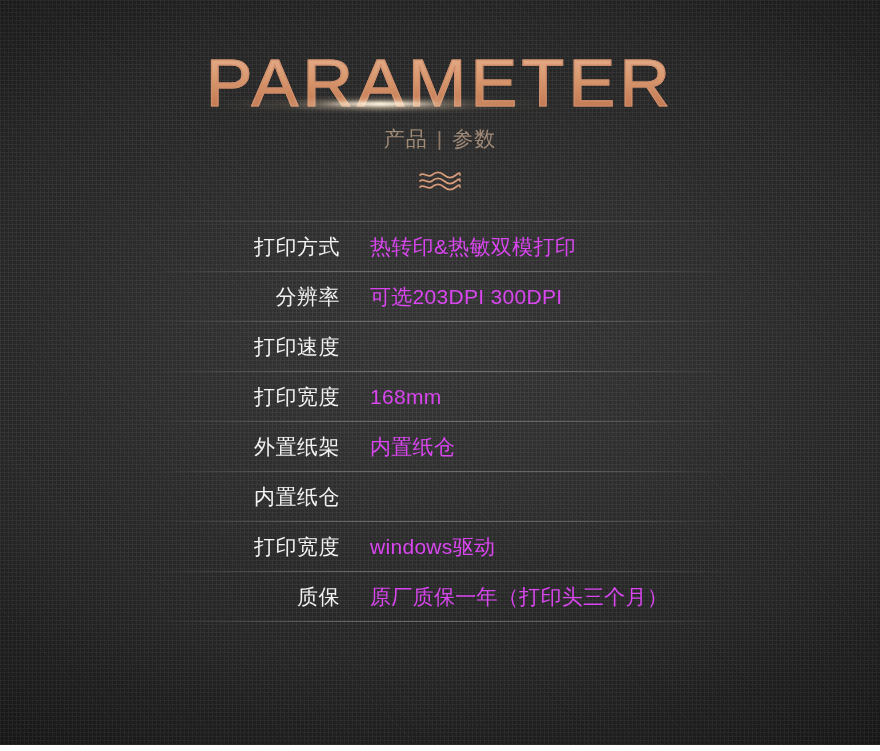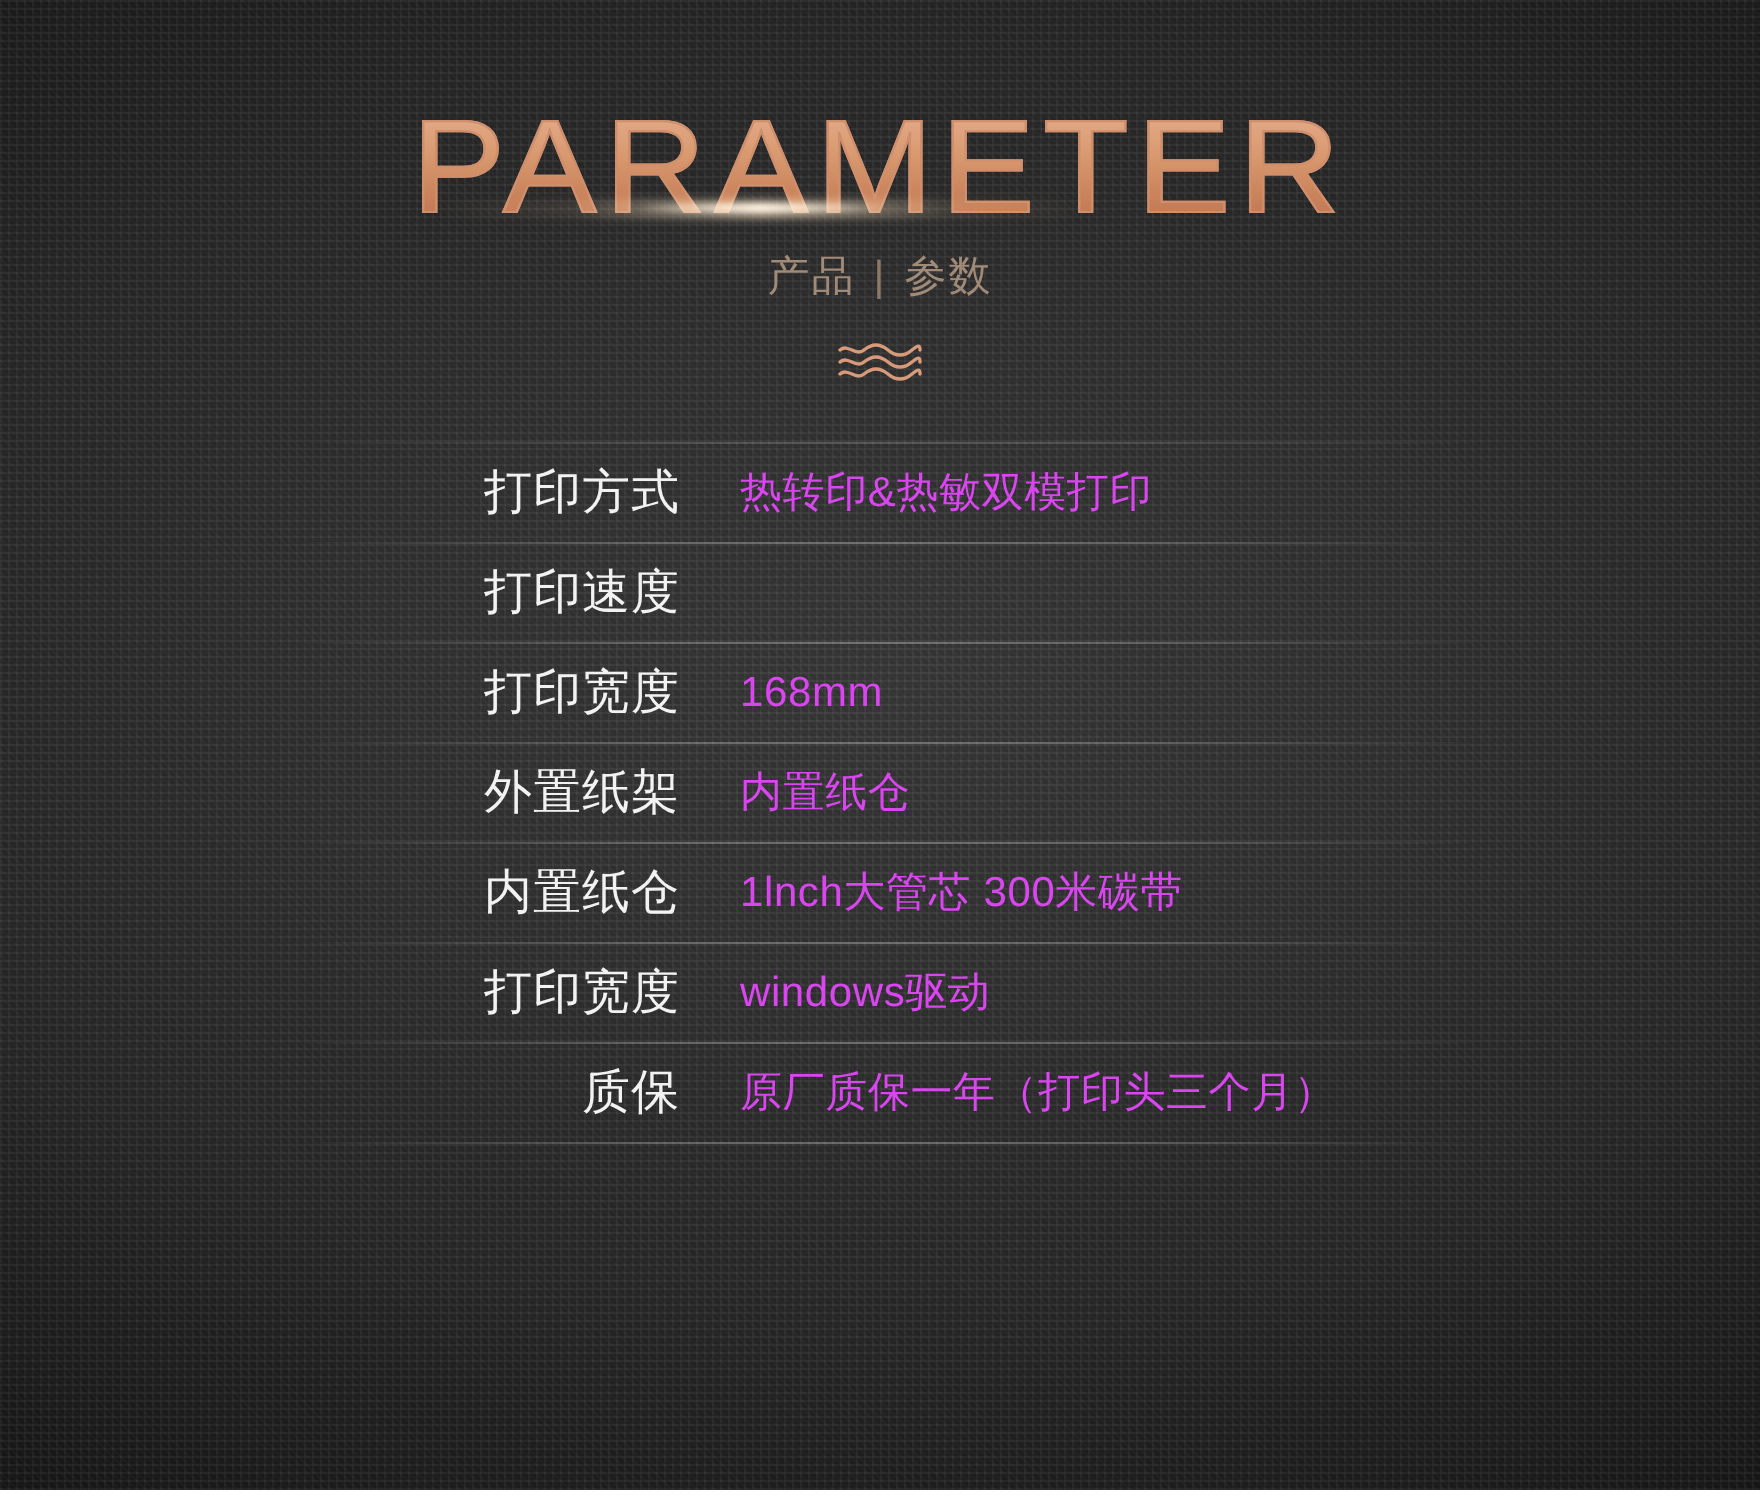--- a/index.html
+++ b/index.html
@@ -190,21 +190,21 @@
     display: flex;
     align-items: center;
     height: 50px;
     width: 880px;
   }
 
   .spec-label {
     width: 340px;
     text-align: right;
     padding-right: 0;
-    font-size: 24px;
+    font-size: 21px;
     line-height: 26px;
     letter-spacing: 0.5px;
     color: #f2f2f2;
     white-space: nowrap;
   }
 
   .spec-value {
     flex: 1;
     padding-left: 30px;
     font-size: 21px;
@@ -297,20 +297,25 @@
 
       <div class="spec-table">
         <div class="spec-sep-top"></div>
 
         <div class="spec-row">
           <div class="spec-label">打印方式</div>
           <div class="spec-value">热转印&amp;热敏双模打印</div>
           <div class="spec-sep"></div>
         </div>
 
+        <div class="spec-row">
+          <div class="spec-label">分辨率</div>
+          <div class="spec-value">可选203DPI  300DPI</div>
+          <div class="spec-sep"></div>
+        </div>
 
         <div class="spec-row">
           <div class="spec-label">打印速度</div>
           <div class="spec-sep"></div>
         </div>
 
         <div class="spec-row">
           <div class="spec-label">打印宽度</div>
           <div class="spec-value">168mm</div>
           <div class="spec-sep"></div>
@@ -318,21 +323,20 @@
 
 
         <div class="spec-row">
           <div class="spec-label">外置纸架</div>
           <div class="spec-value">内置纸仓</div>
           <div class="spec-sep"></div>
         </div>
 
         <div class="spec-row">
           <div class="spec-label">内置纸仓</div>
-          <div class="spec-value">1lnch大管芯 300米碳带</div>
           <div class="spec-sep"></div>
         </div>
 
         <div class="spec-row">
           <div class="spec-label">打印宽度</div>
           <div class="spec-value">windows驱动</div>
           <div class="spec-sep"></div>
         </div>
 
         <div class="spec-row">

